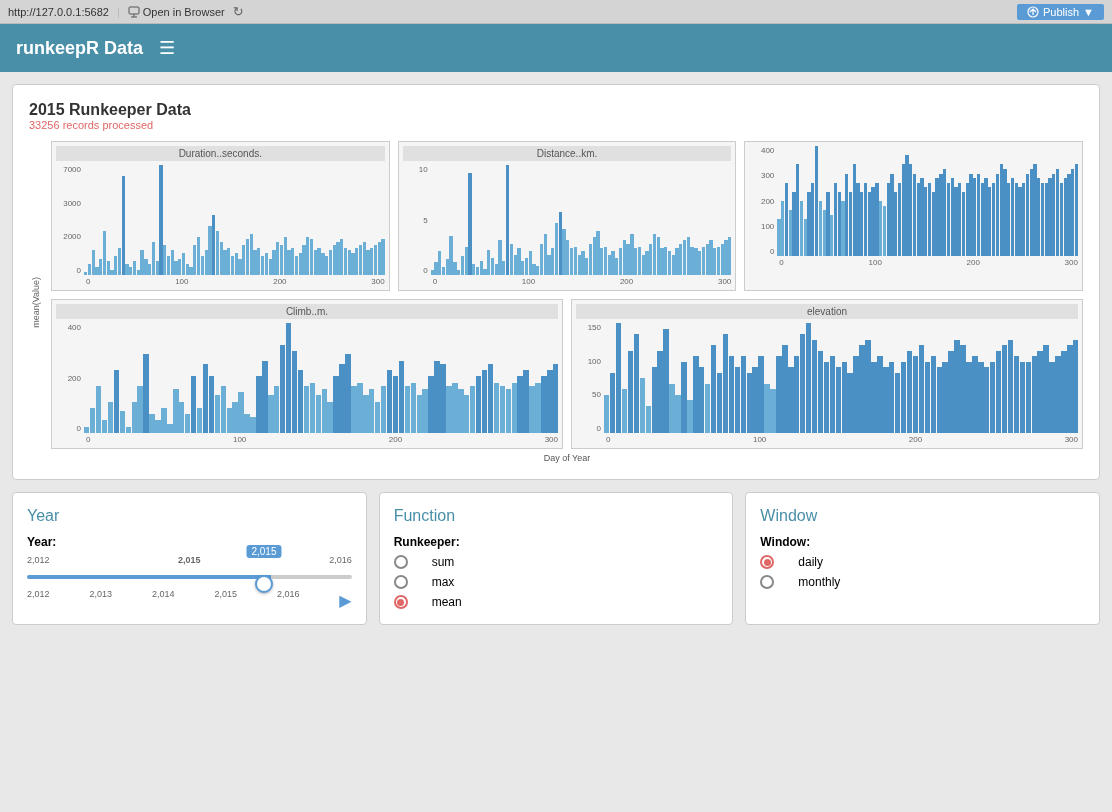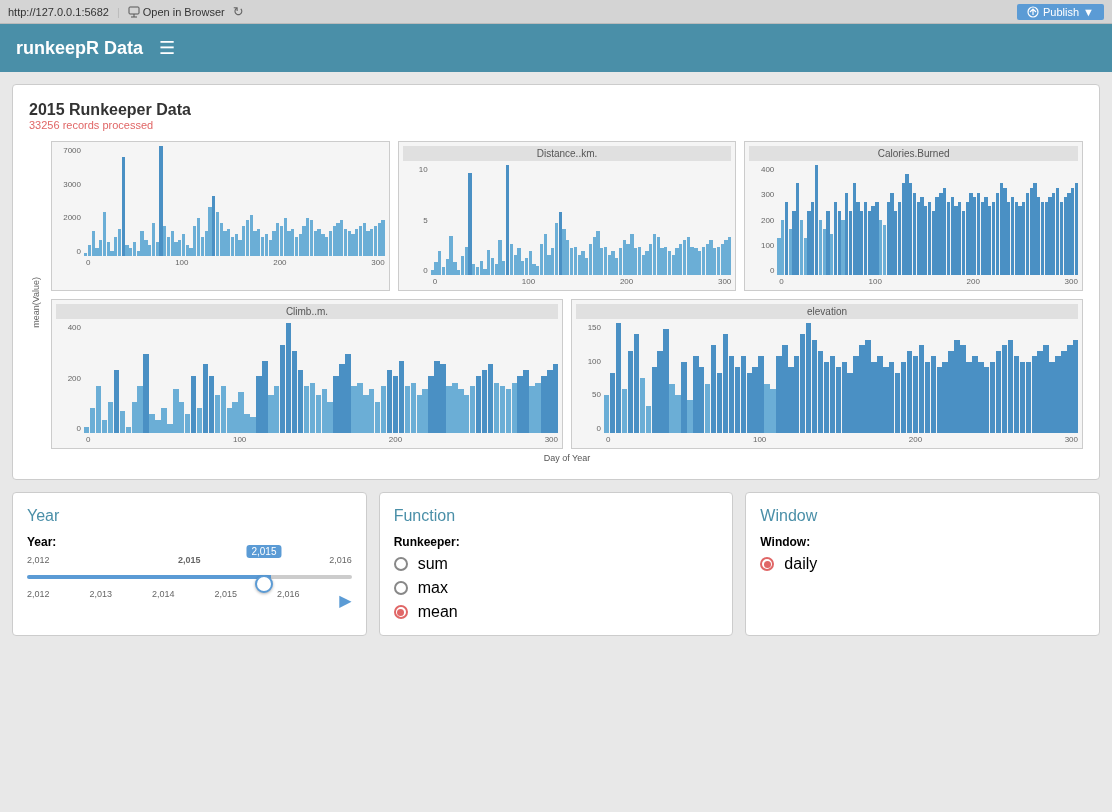--- a/index.html
+++ b/index.html
@@ -239,22 +239,22 @@
 
     
     .radio-group {
       display: flex;
       flex-direction: column;
       gap: 6px;
     }
     .radio-item {
       display: flex;
       align-items: center;
-      gap: 10px;
-      font-size: 16px;
+      gap: 24px;
+      font-size: 12px;
     }
     .radio-circle {
       width: 14px;
       height: 14px;
       border-radius: 50%;
       border: 2px solid #888;
       display: flex;
       align-items: center;
       justify-content: center;
       flex-shrink: 0;
@@ -310,20 +310,21 @@
 
       <div style="display:flex; align-items:center; justify-content:center; width:14px;">
         <span style="writing-mode:vertical-rl; transform:rotate(180deg); font-size:9px; color:#666;">mean(Value)</span>
       </div>
 
       <div style="flex:1;">
 
         <div class="charts-grid">
 
           <div class="chart-box">
+            <div class="chart-box-title">Duration..seconds.</div>
             <div style="display:flex; height:110px;">
               <div class="y-axis">
                 <span>7000</span>
                   <span>3000</span>
                   <span>2000</span>
                   <span>0</span>
               </div>
               <div class="chart-inner">
                 <div class="bars-container" id="duration-bars">
                     <div class="bar" style="height: 2.5%;"></div>
@@ -512,21 +513,20 @@
             </div>
             <div class="x-axis">
               <span>0</span>
                 <span>100</span>
                 <span>200</span>
                 <span>300</span>
             </div>
           </div>
 
           <div class="chart-box">
-            <div class="chart-box-title">Calories.Burned</div>
             <div style="display:flex; height:110px;">
               <div class="y-axis">
                 <span>400</span>
                   <span>300</span>
                   <span>200</span>
                   <span>100</span>
                   <span>0</span>
               </div>
               <div class="chart-inner">
                 <div class="bars-container" id="calories-bars">
@@ -881,17 +881,21 @@
     </div>
 
     <div class="control-panel">
       <div class="control-panel-title">Window</div>
       <div class="control-label">Window:</div>
       <div class="radio-group">
         <div class="radio-item">
           <div class="radio-circle selected"></div>
           <span>daily</span>
         </div>
+        <div class="radio-item">
+          <div class="radio-circle"></div>
+          <span>monthly</span>
+        </div>
       </div>
     </div>
 
   </div>
 </div>
 
 </body></html>

